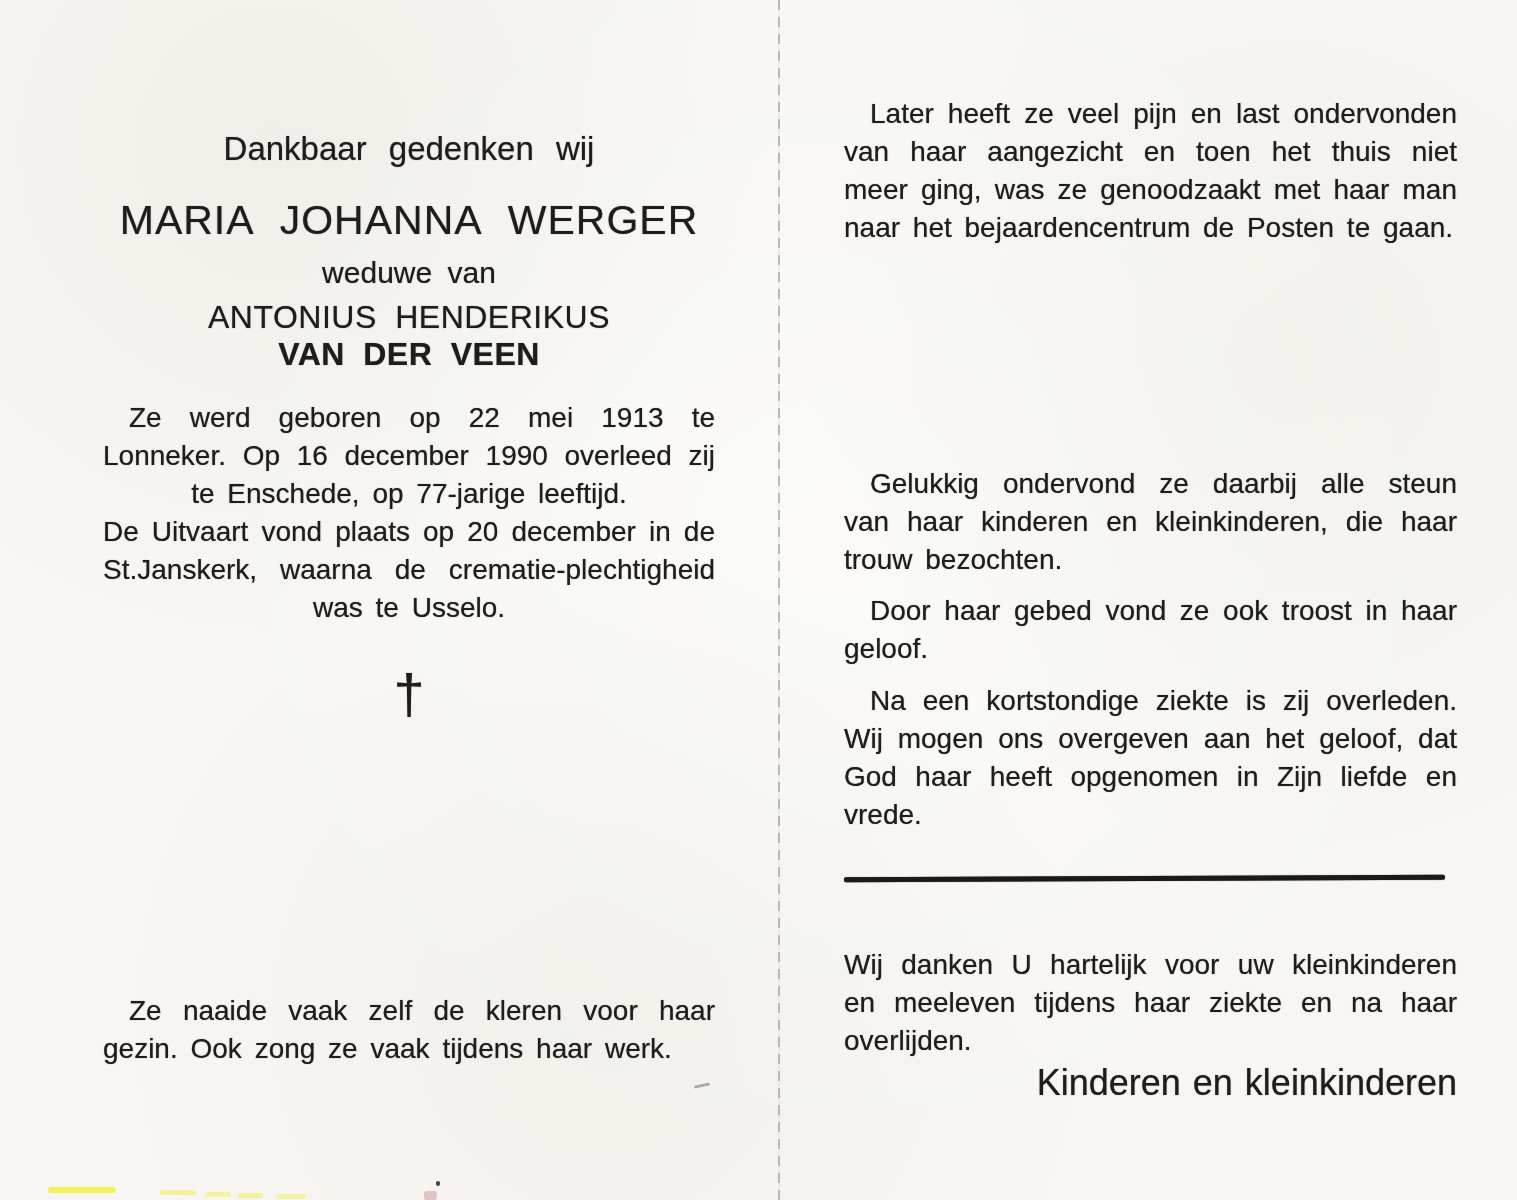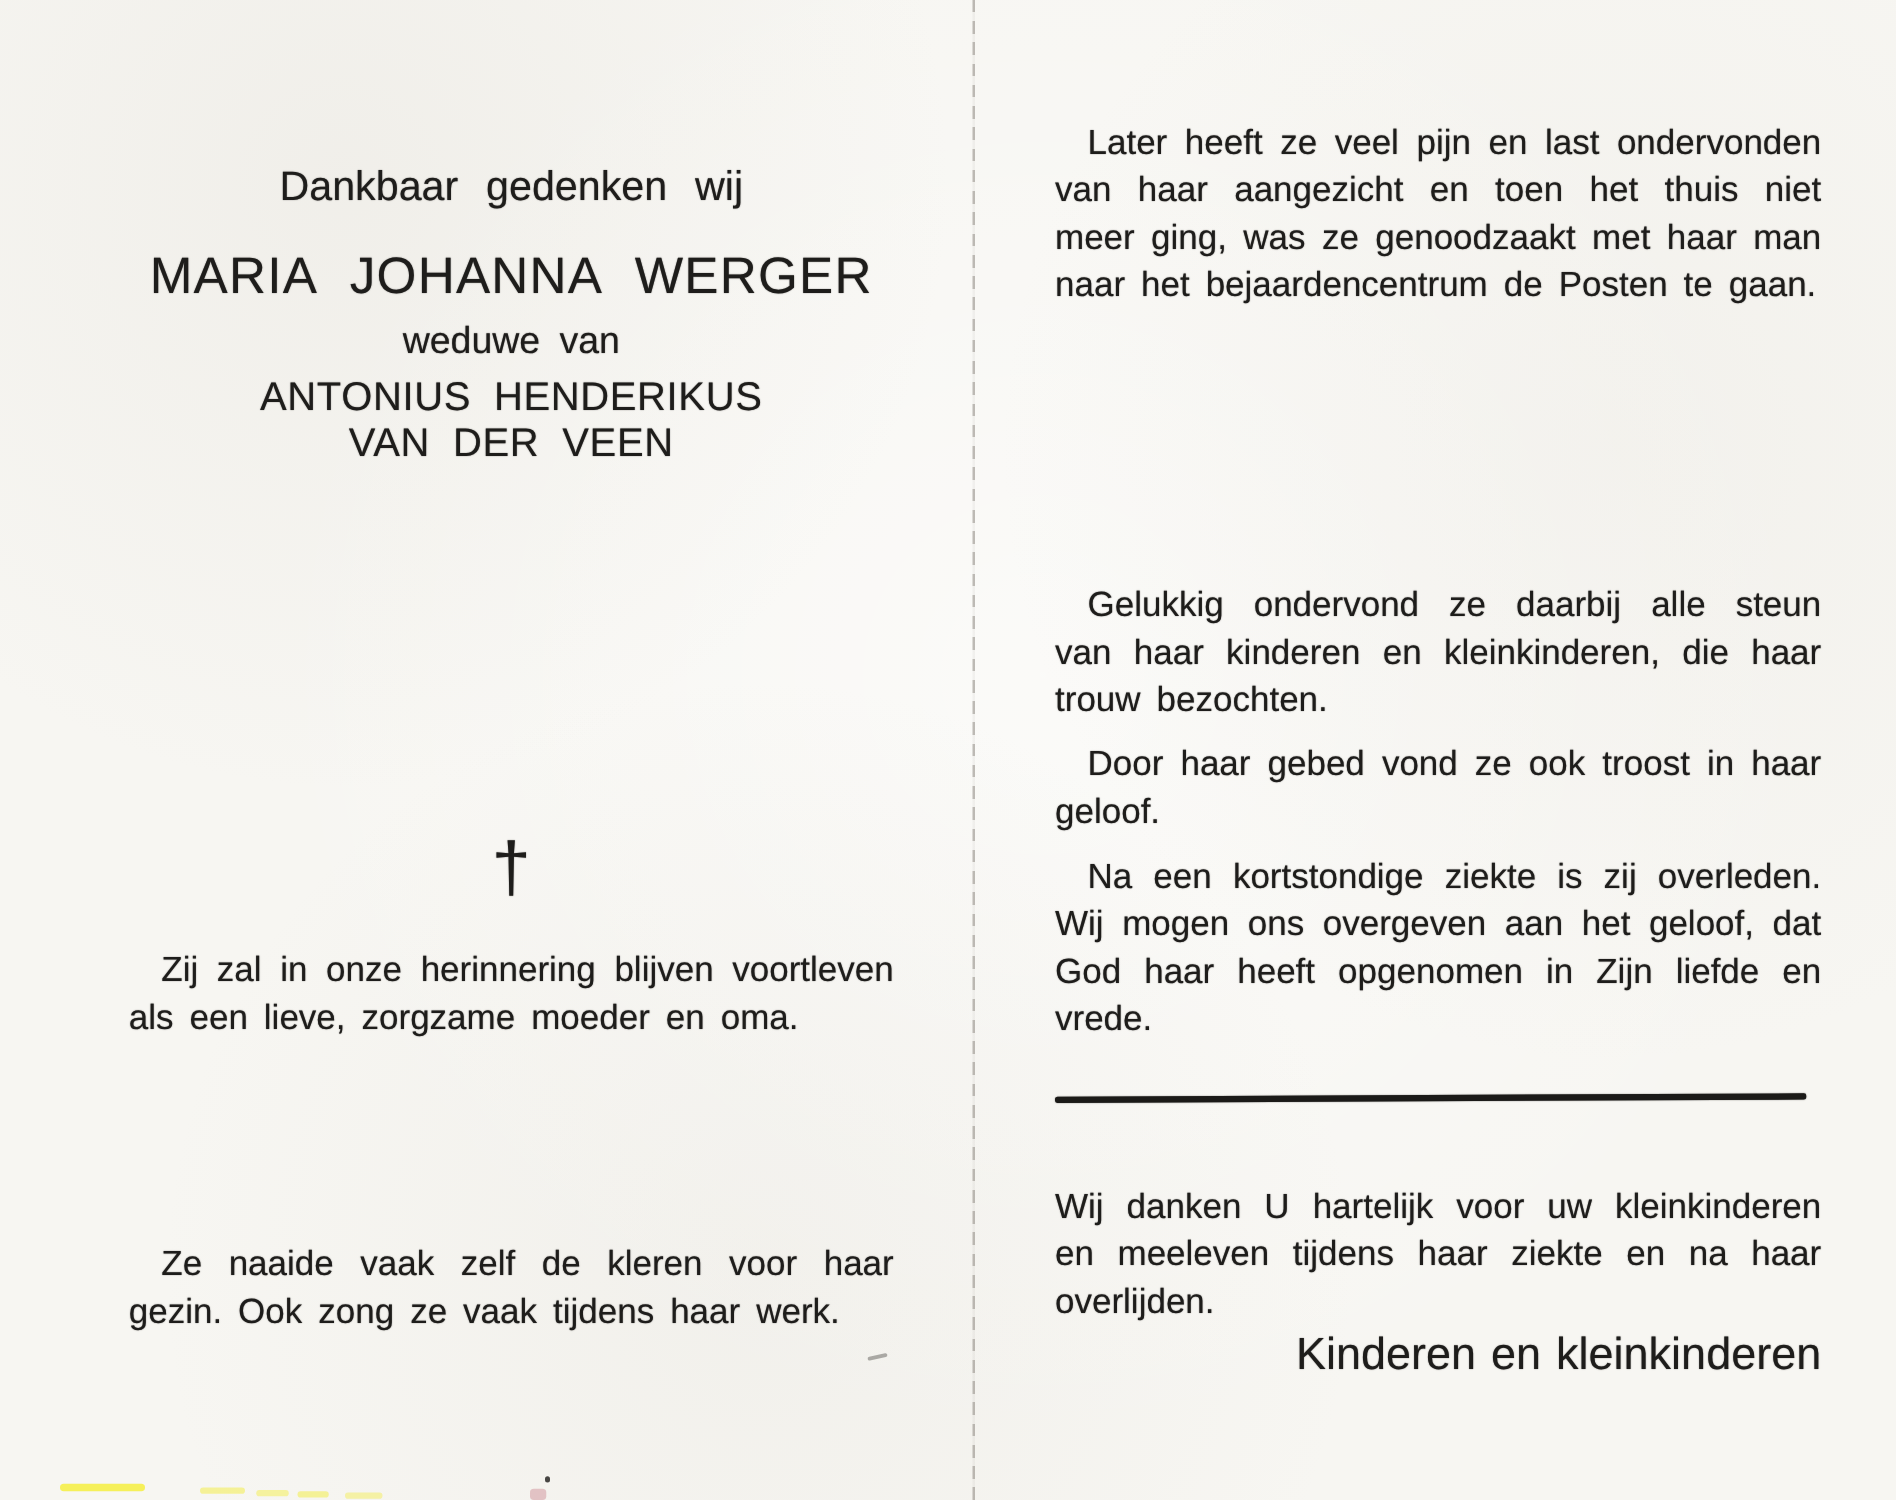--- a/index.html
+++ b/index.html
@@ -48,21 +48,21 @@
 
   
   .ink { text-shadow: 0 0 1px rgba(30,28,26,0.65); }
 
   
   .intro   { top: 130px; text-align: center; font-size: 33px; word-spacing: 13px; }
   .name    { top: 197px; text-align: center; font-size: 41px; font-weight: 400;
              letter-spacing: 1px; word-spacing: 15px; white-space: nowrap; }
   .relation{ top: 256px; text-align: center; font-size: 30px; word-spacing: 7px; }
   .spouse1 { top: 299px; text-align: center; font-size: 32px; word-spacing: 9px; letter-spacing: 0.5px; }
-  .spouse2 { top: 336px; text-align: center; font-size: 32px; word-spacing: 9px; letter-spacing: 0.5px; }
+  .spouse2 { top: 336px; text-align: center; font-size: 32px; word-spacing: 9px; letter-spacing: 0.5px; font-weight: bold; }
 
   .bodytext {
     font-size: 28px; line-height: 38px;
     word-spacing: 5px;
     text-align: justify;
   }
   .center-last { text-align-last: center; }
   .indent { text-indent: 26px; }
 
   .lifeblock { top: 399px; }
@@ -126,24 +126,27 @@
       <div class="blk ink intro">Dankbaar gedenken wij</div>
 
       <div class="blk ink name">MARIA JOHANNA WERGER</div>
 
       <div class="blk ink relation">weduwe van</div>
 
       <div class="blk ink spouse1">ANTONIUS HENDERIKUS</div>
 
       <div class="blk ink spouse2">VAN DER VEEN</div>
 
+      <div class="blk lifeblock">
+        <p class="ink bodytext center-last indent">Ze werd geboren op 22 mei 1913 te Lonneker. Op 16 december 1990 overleed zij te Enschede, op 77-jarige leeftijd.</p>
+        <p class="ink bodytext center-last">De Uitvaart vond plaats op 20 december in de St.Janskerk, waarna de crematie-plechtigheid was te Usselo.</p>
+      </div>
 
       <div class="blk ink cross-row">†</div>
 
-      <p class="blk ink bodytext indent memory">Zij zal in onze herinnering blijven voortleven als een lieve, zorgzame moeder en oma.</p>
 
 
       <p class="blk ink bodytext indent sewing">Ze naaide vaak zelf de kleren voor haar gezin. Ook zong ze vaak tijdens haar werk.</p>
 
     </div>
   </section>
 
   <div class="fold-line"></div>
 
   <section class="page page-right">

